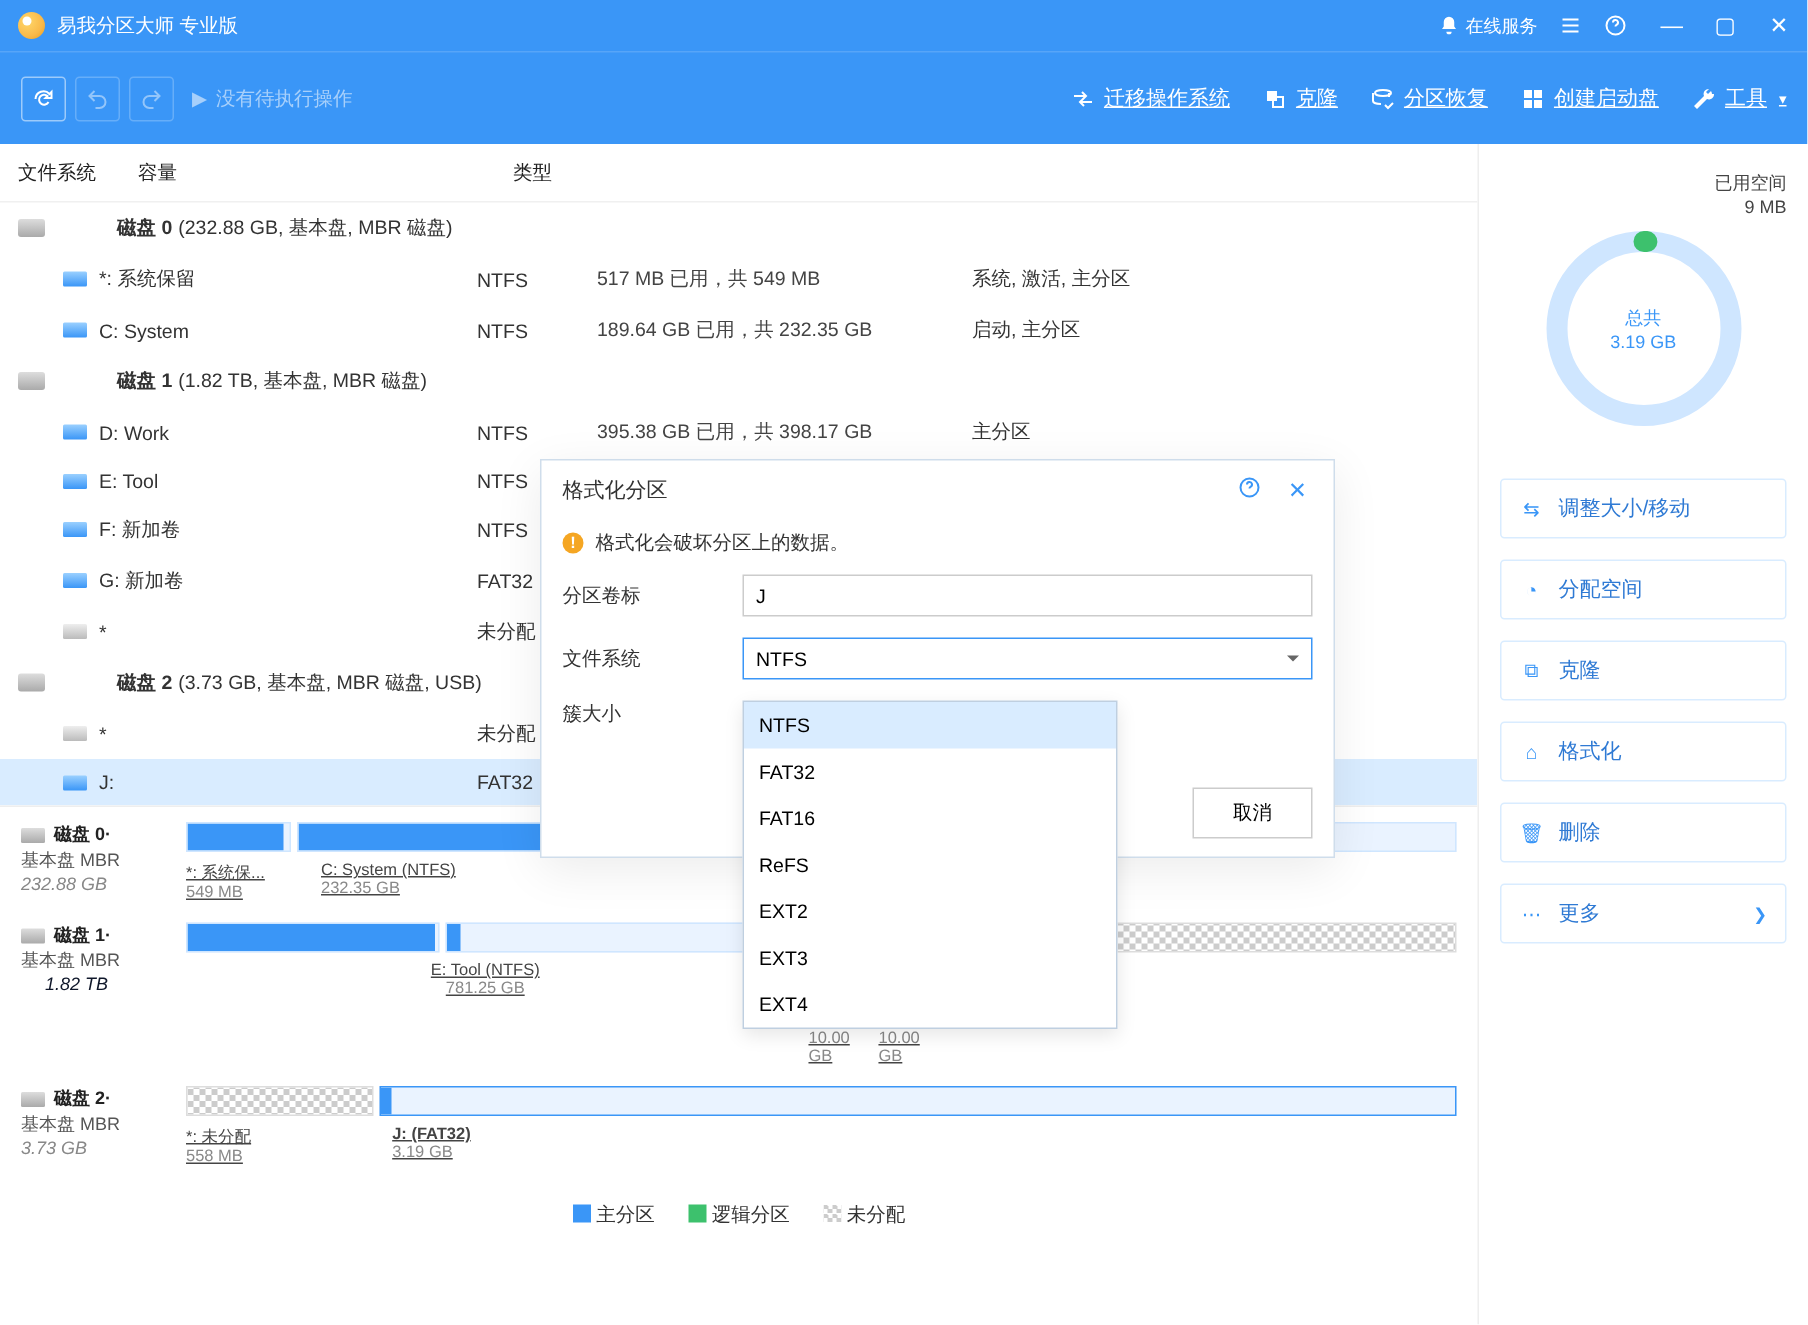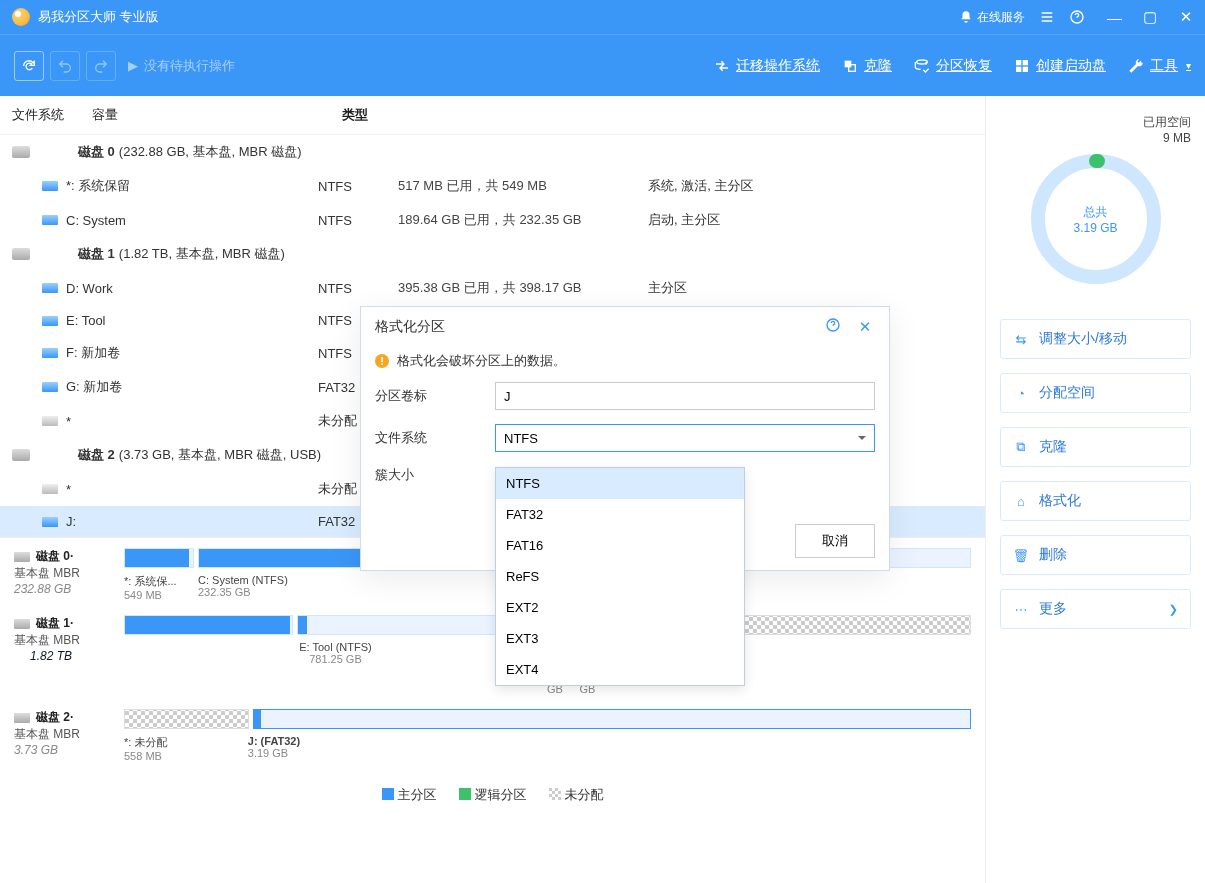--- a/index.html
+++ b/index.html
@@ -21,21 +21,21 @@
 .tb-link { display: flex; align-items: center; gap: 6px; margin-left: 22px; cursor: pointer; font-size: 14px; text-decoration: underline; }
 
 .main { display: flex; height: calc(883px - 34px - 62px); }
 .left { flex: 1; display: flex; flex-direction: column; overflow: hidden; }
 .right { width: 220px; border-left: 1px solid #eee; padding: 18px 14px 0 14px; }
 
 .table-hdr { display: flex; padding: 10px 12px; font-size: 13px; color: #222; border-bottom: 1px solid #f0f0f0; }
 .c-part { width: 300px; padding-left: 30px; }
 .c-fs { width: 80px; }
 .c-cap { width: 250px; }
-.c-type { width: 200px; font-weight: bold; }
+.c-type { width: 200px; }
 
 .tree { overflow: auto; font-size: 13px; color: #333; }
 .disk-row { display: flex; align-items: center; padding: 8px 12px; }
 .disk-icon { width: 18px; height: 12px; background: linear-gradient(#ddd,#aaa); border-radius: 2px; margin-right: 8px; }
 .disk-name { font-weight: 700; margin-right: 4px; margin-left: 40px; }
 .part-row { display: flex; align-items: center; padding: 8px 12px; }
 .part-row.sel { background: #d9ecff; }
 .part-icon { width: 16px; height: 10px; background: linear-gradient(#9ad0ff,#3a96f7); border-radius: 1px; margin-left: 30px; margin-right: 8px; }
 .part-icon.g { background: linear-gradient(#eee,#bbb); }
 .p-name { width: 252px; }
@@ -46,21 +46,21 @@
 .disk-bars { border-top: 1px solid #eee; padding: 10px 14px 0 14px; }
 .dbar { display: flex; margin-bottom: 14px; }
 .dbar-info { width: 110px; font-size: 12px; color: #555; }
 .dbar-info .dn { font-weight: 700; color: #222; display: flex; align-items: center; gap: 6px; }
 .dbar-info .di { width: 16px; height: 10px; background: linear-gradient(#ddd,#aaa); border-radius: 1px; }
 .dbar-vis { flex: 1; }
 .dbar-track { height: 20px; display: flex; gap: 4px; margin-bottom: 6px; }
 .seg { border: 1px solid #cfe6ff; background: #eaf3ff; position: relative; overflow: hidden; }
 .seg .fill { position: absolute; left: 0; top: 0; bottom: 0; background: #3a96f7; }
 .seg.un { background: repeating-conic-gradient(#ccc 0% 25%, #fff 0% 50%) 0 / 8px 8px; border: 1px solid #ddd; }
-.dbar-labels { display: flex; gap: 0; font-size: 11px; color: #444; }
+.dbar-labels { display: flex; gap: 16px; font-size: 11px; color: #444; text-decoration: underline; }
 .dbar-labels div { display: flex; flex-direction: column; }
 .dbar-labels .sz { color: #888; }
 
 .legend { display: flex; justify-content: center; gap: 22px; font-size: 13px; color: #333; padding: 10px 0; }
 .legend .sw { width: 12px; height: 12px; display: inline-block; margin-right: 4px; vertical-align: -1px; }
 
 .donut { width: 140px; height: 140px; margin: 0 auto; position: relative; }
 .donut svg { transform: rotate(-90deg); }
 .donut-center { position: absolute; top: 0; left: 0; right: 0; bottom: 0; display: flex; flex-direction: column; align-items: center; justify-content: center; font-size: 12px; color: #3a96f7; }
 .used-lbl { text-align: right; font-size: 12px; color: #444; margin-bottom: 4px; }

